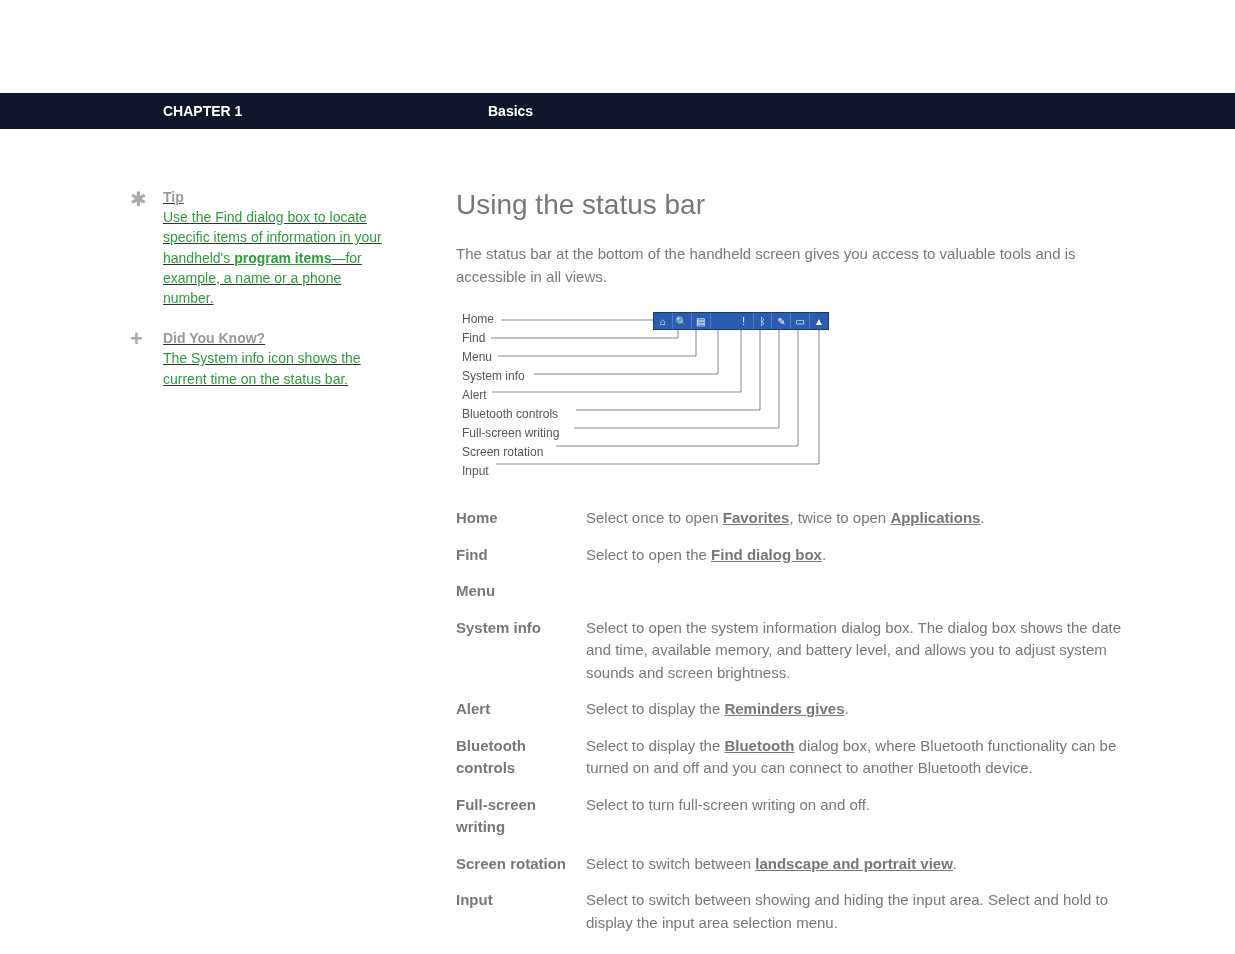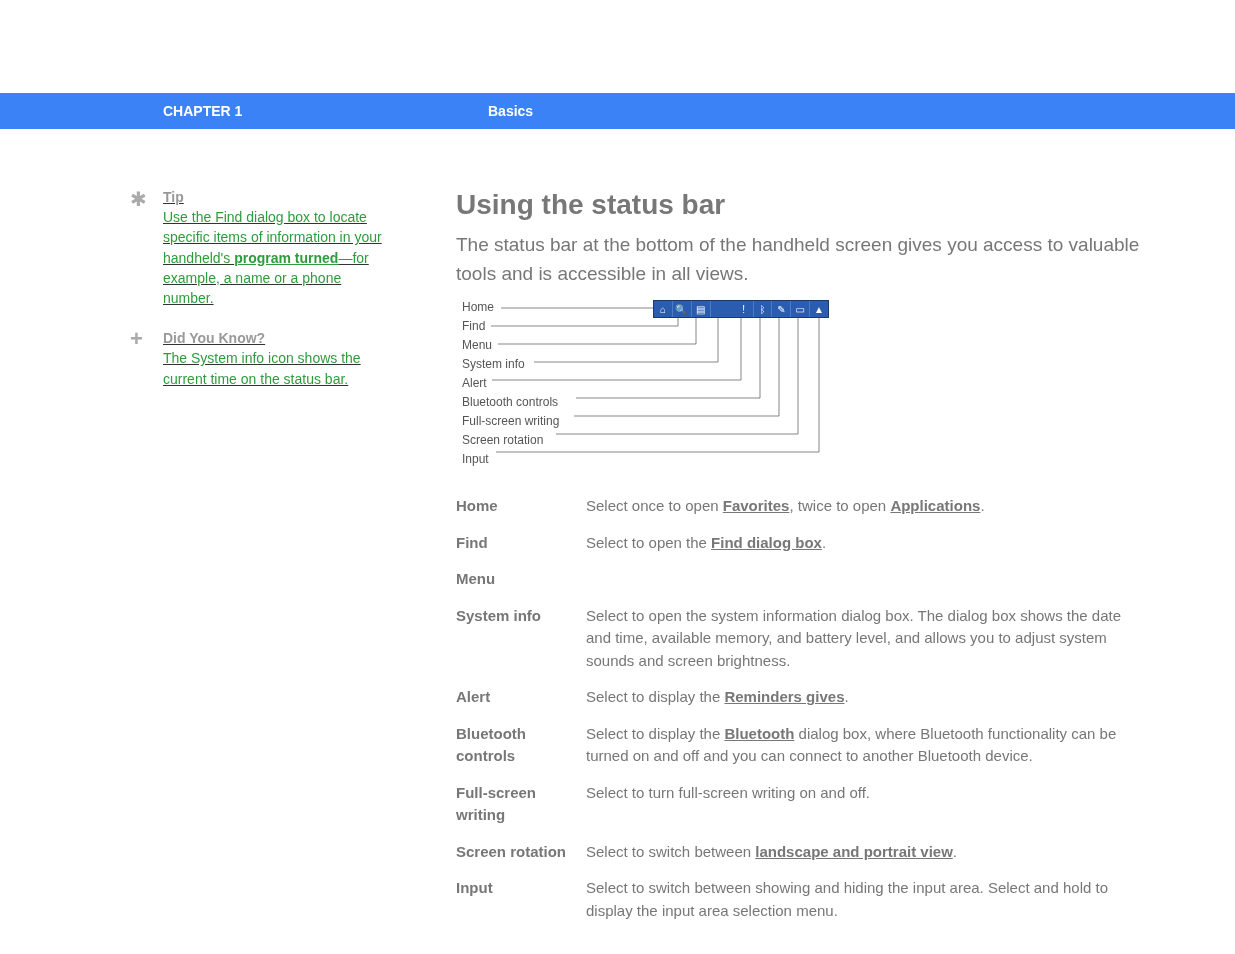--- a/index.html
+++ b/index.html
@@ -1,34 +1,34 @@
 <!DOCTYPE html>
 <html><head>
 <meta charset="utf-8">
 <style>
   * { box-sizing: border-box; margin: 0; padding: 0; }
   body { font-family: Arial, Helvetica, sans-serif; background: #fff; color: #333; width: 1235px; }
   .page { width: 1235px; position: relative; }
   .top-space { height: 93px; }
-  .header-bar { background: #3b82f6; height: 36px; width: 100%; position: relative; }
+  .header-bar { background: #0f172a; height: 36px; width: 100%; position: relative; }
   .header-inner { position: absolute; left: 0; top: 0; width: 100%; height: 36px; }
   .chapter-label { position: absolute; left: 163px; top: 10px; color: #fff; font-weight: bold; font-size: 14px; }
   .section-label { position: absolute; left: 456px; top: 10px; color: #fff; font-weight: bold; font-size: 14px; margin-left: 32px; }
   .content { position: relative; padding-top: 60px; }
   .sidebar { position: absolute; left: 130px; top: 60px; width: 260px; }
   .tip-icon { position: absolute; left: 0; top: 0; color: #aaa; font-size: 20px; line-height: 1; }
   .tip-block { margin-left: 33px; margin-bottom: 22px; text-decoration: underline; }
   .tip-heading { color: #999; font-weight: bold; font-size: 14px; margin-bottom: 2px; }
   .tip-text { color: #2e9c3c; font-size: 14px; line-height: 1.45; }
   .tip-link { color: #2e9c3c; font-weight: bold; text-decoration: underline; }
   .plus-icon { position: absolute; left: 0; top: 0; color: #aaa; font-size: 22px; font-weight: bold; line-height: 0.8; }
   .dyk-block { position: relative; }
   .main { margin-left: 456px; width: 690px; }
-  .page-title { font-size: 28px; color: #777; font-weight: bold; margin-bottom: 10px; }
-  .intro-text { font-size: 19px; color: #777; line-height: 1.5; margin-bottom: 12px; }
+  .page-title { font-size: 28px; color: #777; font-weight: normal; margin-bottom: 22px; }
+  .intro-text { font-size: 15px; color: #777; line-height: 1.5; margin-bottom: 24px; }
 
   .diagram { position: relative; height: 175px; margin-bottom: 20px; }
   .diag-labels { position: absolute; left: 6px; top: 0; font-size: 12px; color: #555; }
   .diag-labels div { margin-bottom: 5px; text-align: left; white-space: nowrap; }
   .statusbar-img { position: absolute; left: 197px; top: 0; width: 176px; height: 18px; background: #2a5db0; border: 1px solid #1a3a6a; display: flex; }
   .sb-icon { flex: 1; border-right: 1px solid #4a7dc8; display: flex; align-items: center; justify-content: center; color: #fff; font-size: 10px; }
   .sb-icon:last-child { border-right: none; }
   .sb-time { background: #3a6dc0; color: #fff; font-size: 9px; display:flex; align-items:center; justify-content:center; flex: 1.3; border-right:1px solid #4a7dc8;margin-top:41px; }
   svg.lines { position: absolute; left: 0; top: 0; }
 
@@ -50,21 +50,21 @@
     </div>
   </div>
 
   <div class="content">
     <div class="sidebar">
       <div class="dyk-block" style="margin-bottom:18px;">
         <div class="tip-icon">✱</div>
         <div class="tip-block">
           <div class="tip-heading">Tip</div>
           <div class="tip-text">
-            <span>Use the Find dialog box to locate specific items of information in your handheld's </span><a href="#" class="tip-link">program turned</a><span>—for example, a name or a phone number.</span>
+            <span>Use the Find dialog box to locate specific items of information in your handheld's </span><a href="#" class="tip-link">program items</a><span>—for example, a name or a phone number.</span>
           </div>
         </div>
       </div>
       <div class="dyk-block">
         <div class="plus-icon">+</div>
         <div class="tip-block">
           <div class="tip-heading">Did You Know?</div>
           <div class="tip-text">The System info icon shows the current time on the status bar.</div>
         </div>
       </div>

